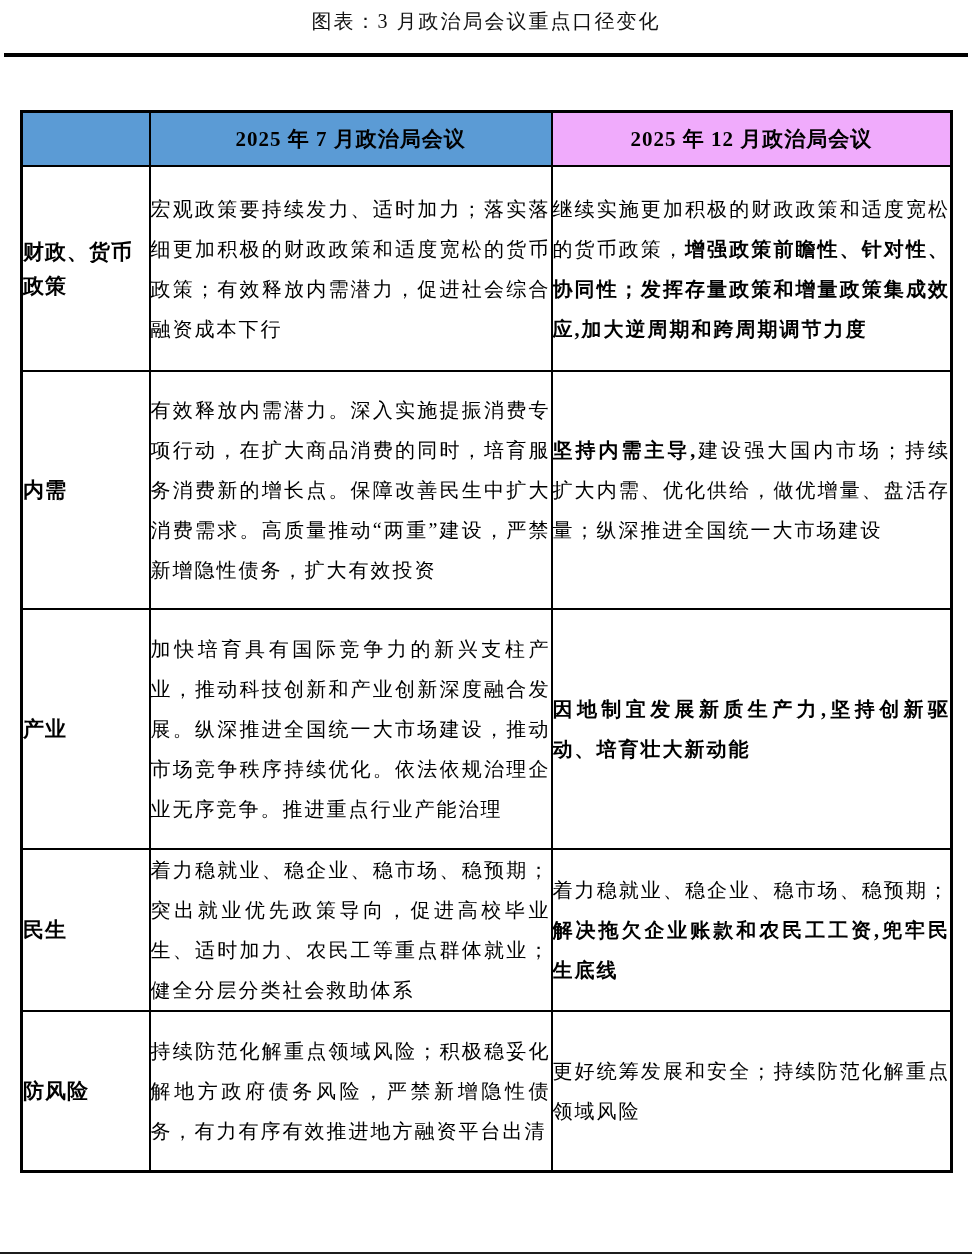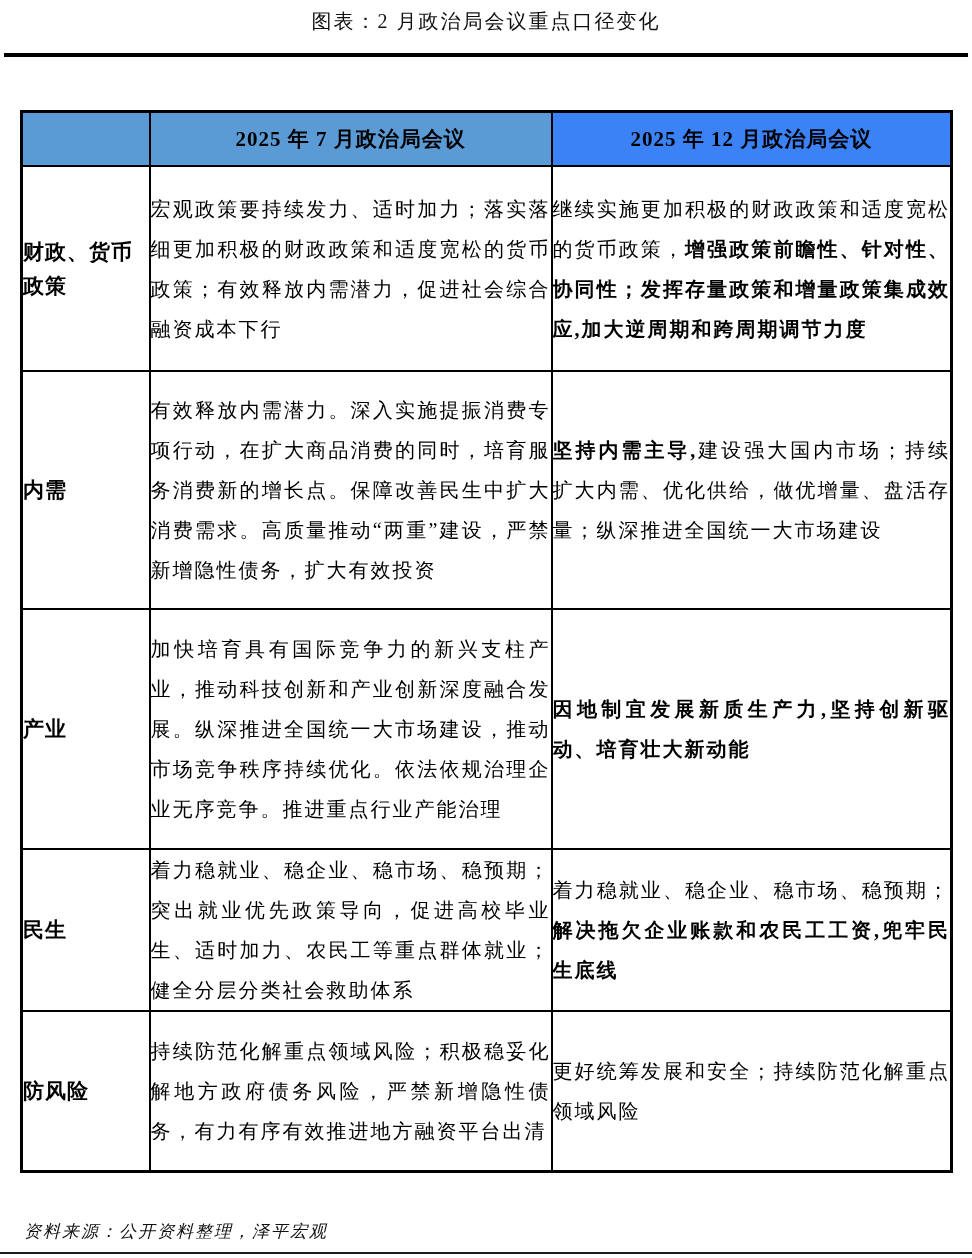--- a/index.html
+++ b/index.html
@@ -99,35 +99,35 @@
     font-style: italic;
     letter-spacing: 2px;
     color: #111111;
   }
 </style>
 </head>
 <body>
 
 <div class="page">
 
-  <div class="figure-title">图表：2 月政治局会议重点口径变化</div>
+  <div class="figure-title">图表：3 月政治局会议重点口径变化</div>
 
   <div class="rule rule-top"></div>
 
   <table class="cmp">
     <colgroup>
       <col class="c-label">
       <col class="c-july">
       <col class="c-dec">
     </colgroup>
     <thead>
       <tr>
         <th style="background: rgb(91, 155, 213);"></th>
         <th style="background: rgb(91, 155, 213);">2025 年 7 月政治局会议</th>
-        <th style="background: #3b82f6;">2025 年 12 月政治局会议</th>
+        <th style="background: #f0abfc;">2025 年 12 月政治局会议</th>
       </tr>
     </thead>
     <tbody>
       <tr class="h2">
         <td class="lbl">财政、货币政策</td>
         <td class="body"><span>宏观政策要持续发力、适时加力；落实落细更加积极的财政政策和适度宽松的货币政策；有效释放内需潜力，促进社会综合融资成本下行</span></td>
         <td class="body"><span>继续实施更加积极的财政政策和适度宽松的货币政策，</span><span class="seg-bold">增强政策前瞻性、针对性、协同性；发挥存量政策和增量政策集成效应,加大逆周期和跨周期调节力度</span></td>
       </tr>
       <tr class="h3">
         <td class="lbl">内需</td>
@@ -145,17 +145,16 @@
         <td class="body"><span>着力稳就业、稳企业、稳市场、稳预期；</span><span class="seg-bold">解决拖欠企业账款和农民工工资,兜牢民生底线</span></td>
       </tr>
       <tr class="h6">
         <td class="lbl">防风险</td>
         <td class="body"><span>持续防范化解重点领域风险；积极稳妥化解地方政府债务风险，严禁新增隐性债务，有力有序有效推进地方融资平台出清</span></td>
         <td class="body"><span>更好统筹发展和安全；持续防范化解重点领域风险</span></td>
       </tr>
     </tbody>
   </table>
 
-  <div class="source-note">资料来源：公开资料整理，泽平宏观</div>
 
   <div class="rule-thin"></div>
 
 </div>
 
 </body></html>

